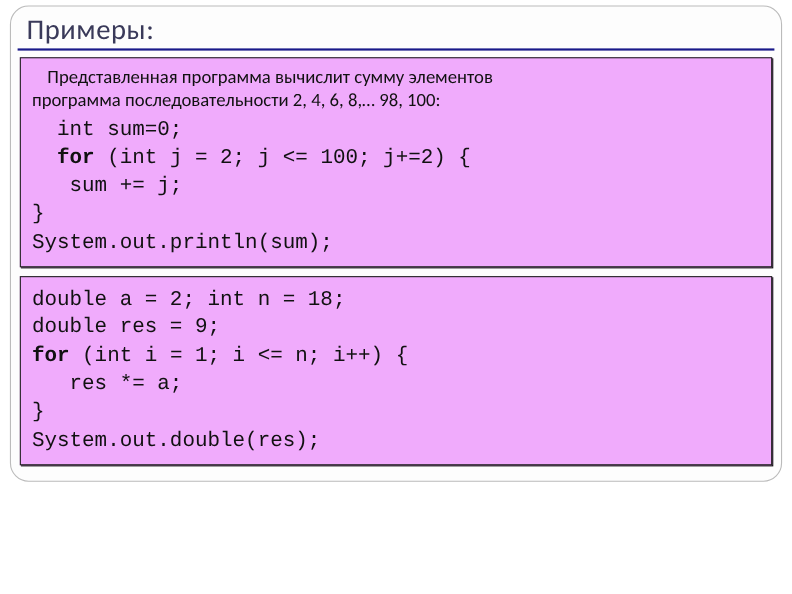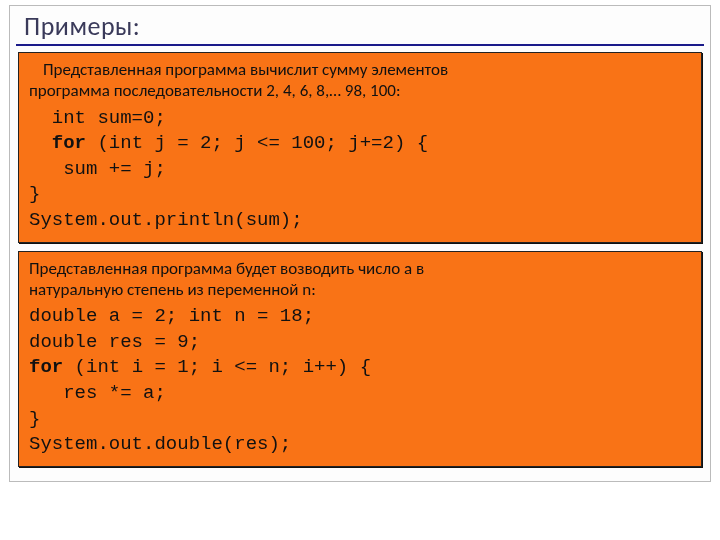--- a/index.html
+++ b/index.html
@@ -8,40 +8,40 @@
     background: #ffffff;
     width: 720px;
     height: 540px;
     font-family: Calibri, Arial, sans-serif;
     overflow: hidden;
   }
   .slide {
     width: 700px;
     margin: 5px auto 0;
     border: 1px solid #bbb;
-    border-radius: 0;
+    border-radius: 17px;
     padding: 4px 0 6px;
     background: #fdfdfd;
   }
   .title {
     font-size: 26px;
     color: #3a3a5a;
     padding: 0 14px 2px;
     letter-spacing: 0.5px;
   }
   .hr {
     height: 0;
     border: none;
     border-top: 2.5px solid #1a1a8a;
     margin: 0 6px 6px;
   }
   .panel {
     margin: 0 8px 8px;
     border: 1px solid #222;
-    background: #f97316;
+    background: #f0abfc;
     padding: 6px 10px 8px;
     box-shadow: 1px 1px 0 #111;
   }
   .desc {
     font-family: Calibri, Arial, sans-serif;
     font-size: 17px;
     color: #111;
     line-height: 1.25;
     margin: 0 0 4px;
   }
@@ -72,24 +72,20 @@
       <span>программа последовательности 2, 4, 6, 8,… 98, 100:</span>
     </p>
     <div class="code"><span>  int sum=0;</span>
 <span>  </span><span class="kw">for</span><span> (int j = 2; j &lt;= 100; j+=2) {</span>
 <span>   sum += j;</span>
 <span>}</span>
 <span>System.out.println(sum);</span></div>
   </div>
 
   <div class="panel">
-    <p class="desc">
-      <span>Представленная программа будет возводить число a в</span><br>
-      <span>натуральную степень из переменной n:</span>
-    </p>
     <div class="code"><span>double a = 2; int n = 18;</span>
 <span>double res = 9;</span>
 <span class="kw">for</span><span> (int i = 1; i &lt;= n; i++) {</span>
 <span>   res *= a;</span>
 <span>}</span>
 <span>System.out.double(res);</span></div>
   </div>
 </div>
 
 </body></html>

